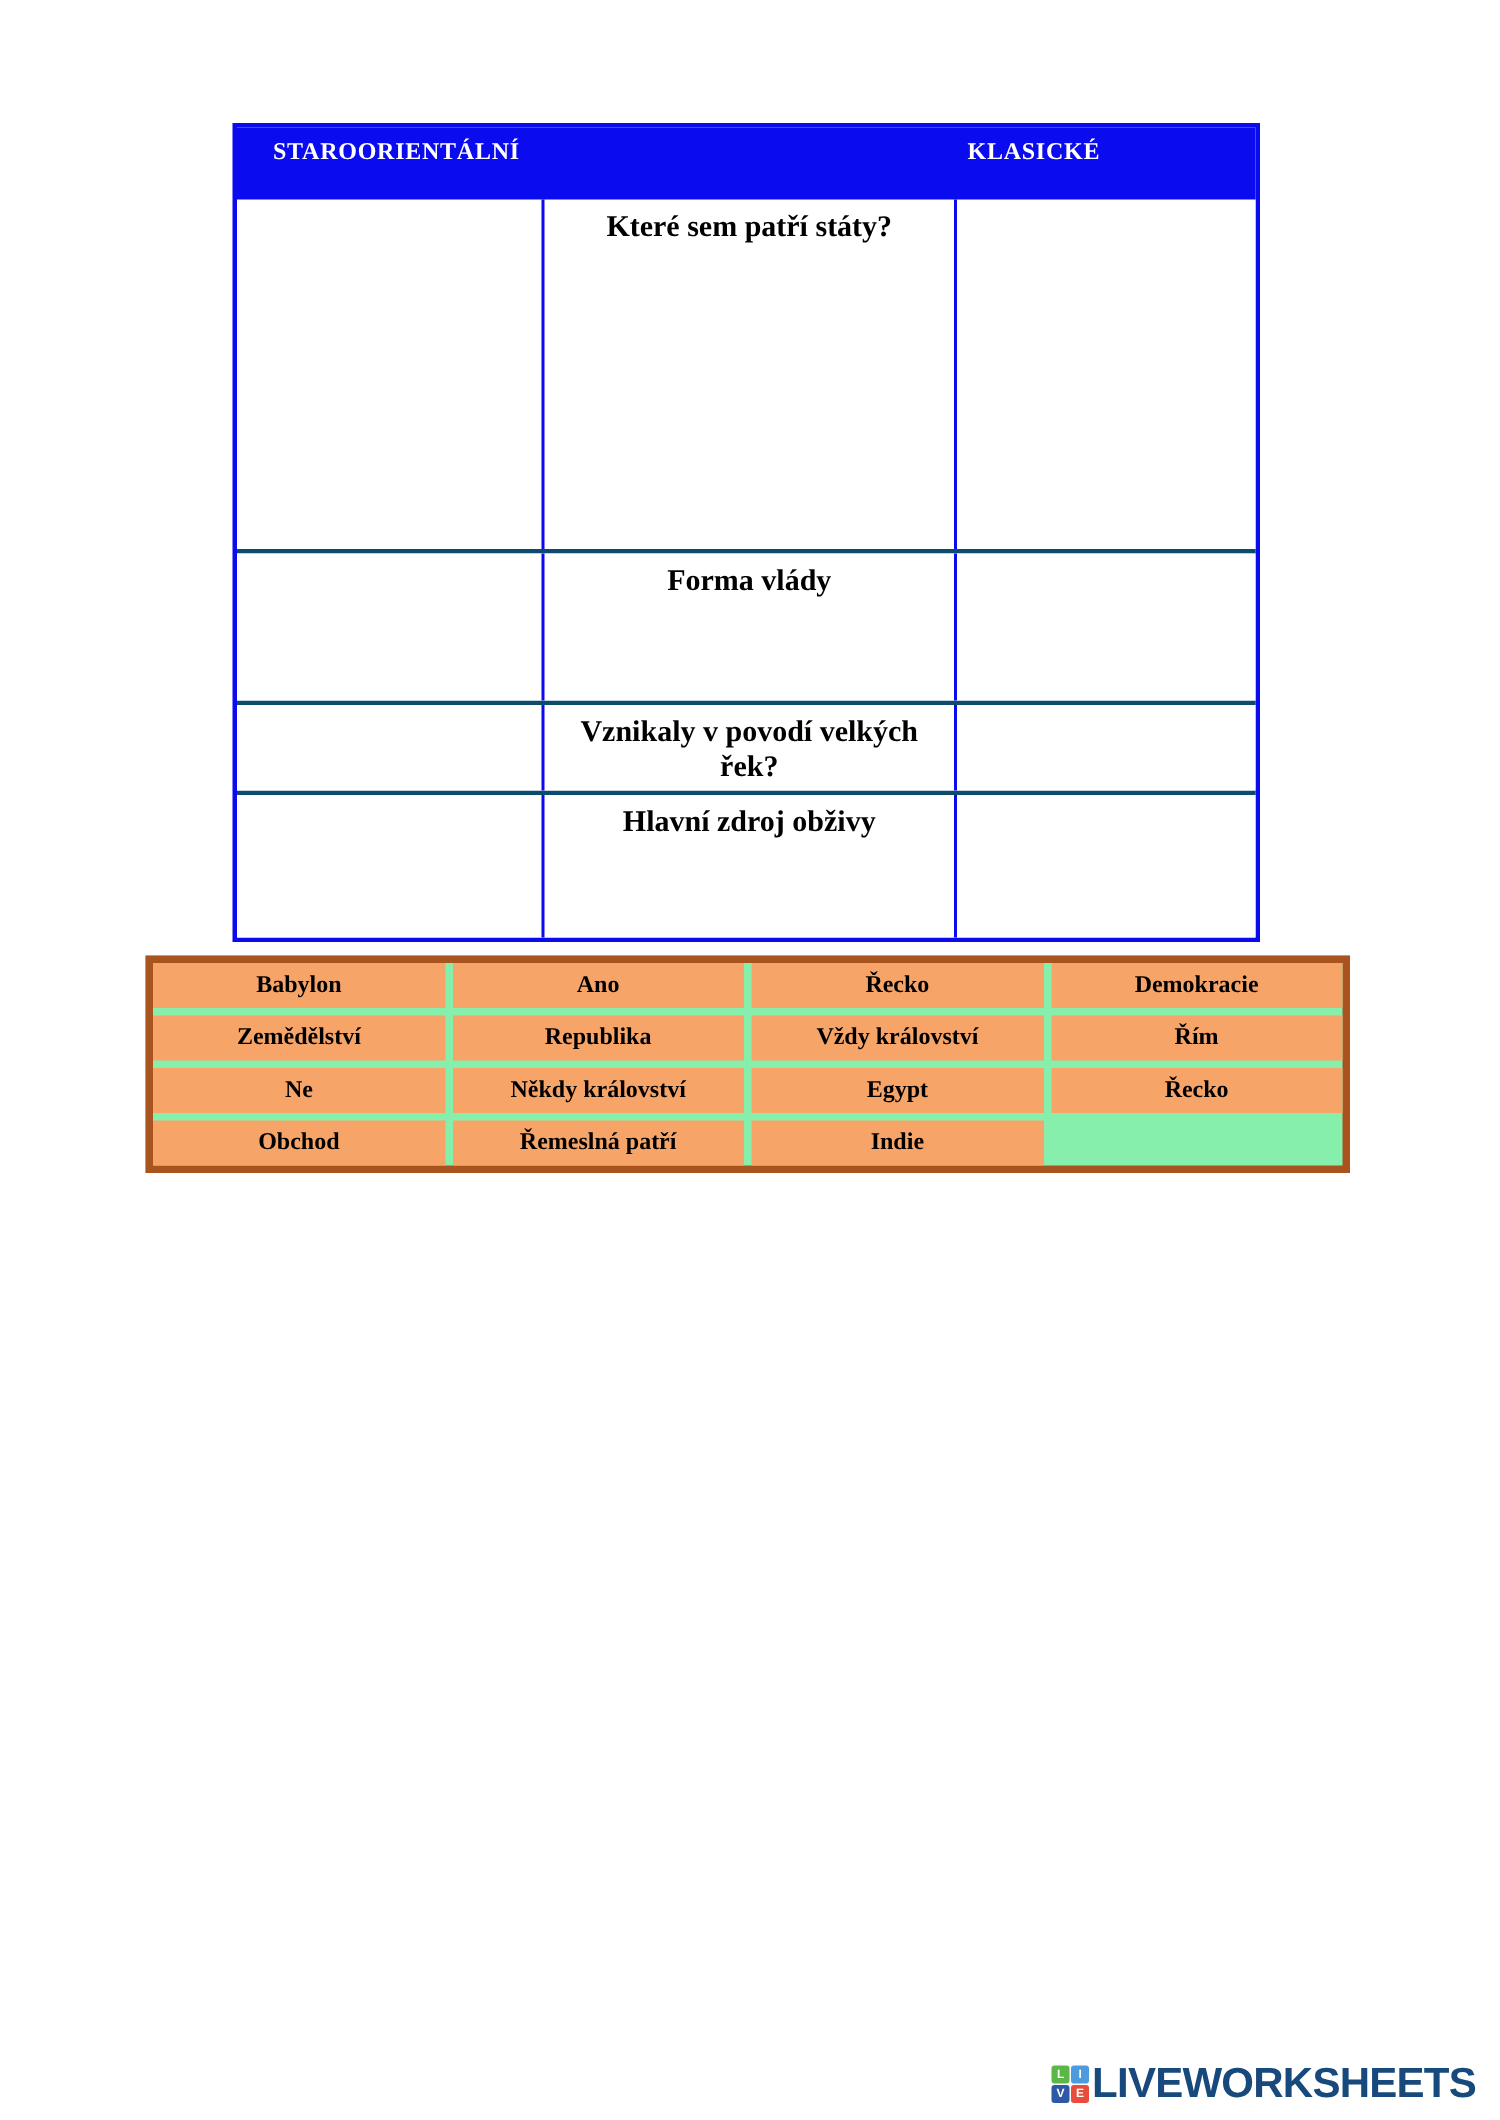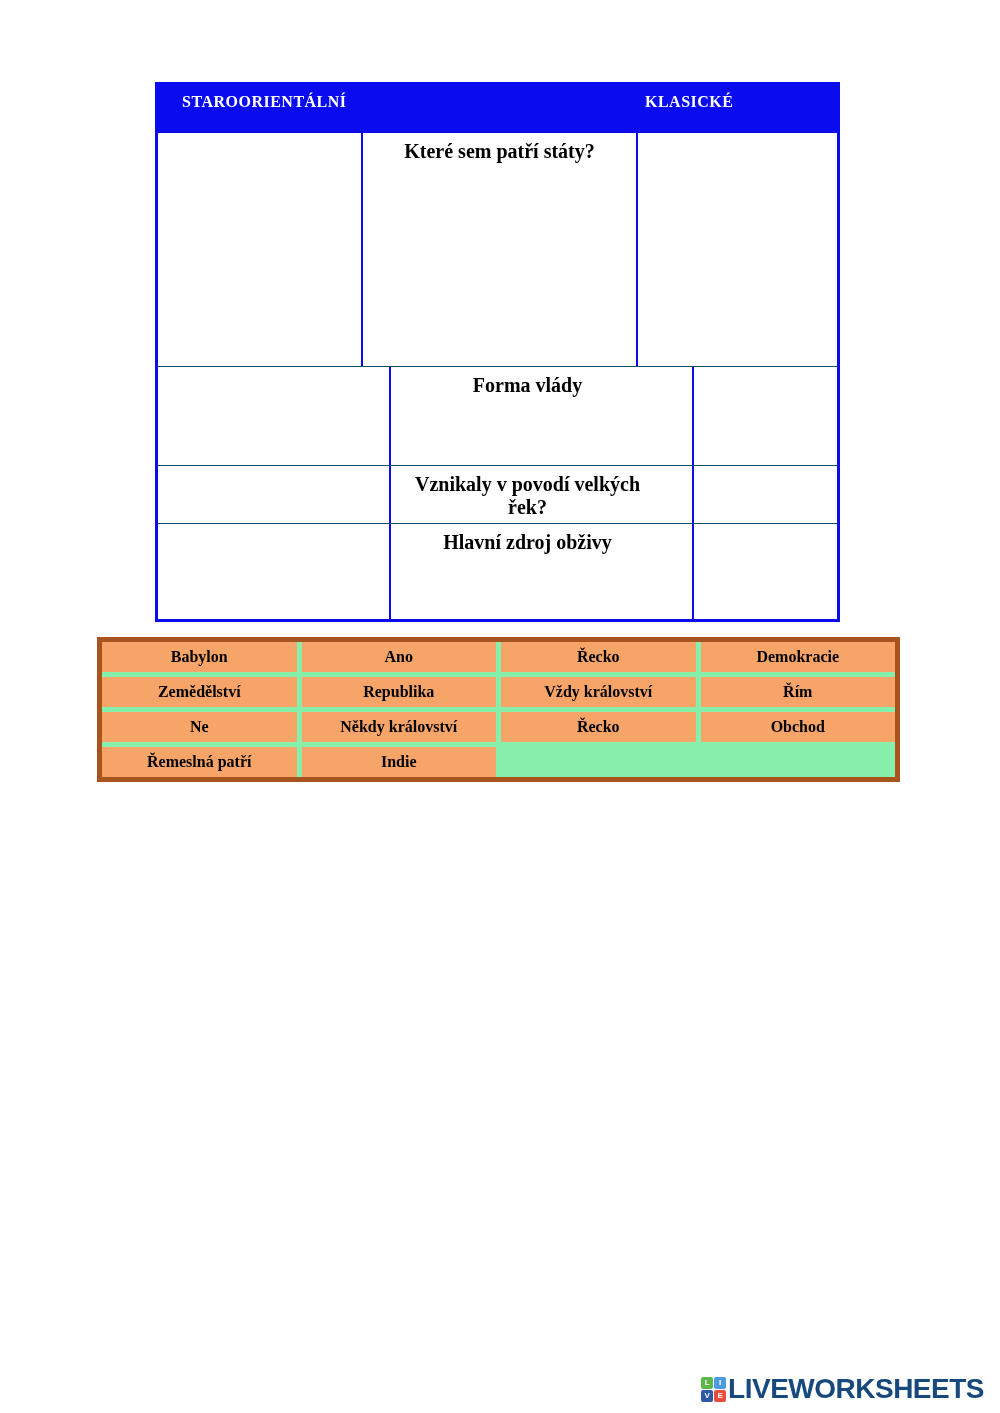--- a/index.html
+++ b/index.html
@@ -33,21 +33,21 @@
     letter-spacing: 0.5px;
     white-space: nowrap;
   }
   .qh-left  { left: 24px; }
   .qh-right { left: 487px; }
 
   .qrow {
     display: grid;
     grid-template-columns: 203px 275px 1fr;
   }
-  .qrow + .qrow { border-top: 1px solid #0c4a6e; gap: 28px; }
+  .qrow + .qrow { border-top: 3px solid #0c4a6e; }
   .r1 { height: 233px; }
   .r2 { height: 98px; }
   .r3 { height: 57px; }
   .r4 { height: 95px; }
 
   .qcell { background: #ffffff; }
   .qcell + .qcell { border-left: 2px solid #0b0bef; }
   .qcell.q {
     text-align: center;
     padding: 7px 10px 0 10px;
@@ -159,20 +159,21 @@
   <div class="wb-cell">Babylon</div>
   <div class="wb-cell">Ano</div>
   <div class="wb-cell">Řecko</div>
   <div class="wb-cell">Demokracie</div>
   <div class="wb-cell">Zemědělství</div>
   <div class="wb-cell">Republika</div>
   <div class="wb-cell">Vždy království</div>
   <div class="wb-cell">Řím</div>
   <div class="wb-cell">Ne</div>
   <div class="wb-cell">Někdy království</div>
+  <div class="wb-cell">Egypt</div>
   <div class="wb-cell">Řecko</div>
   <div class="wb-cell">Obchod</div>
   <div class="wb-cell">Řemeslná patří</div>
   <div class="wb-cell">Indie</div>
 </div>
 
 <div class="logo">
   <div class="logo-icon">
     <span class="sq g">L</span>
     <span class="sq b">I</span>

